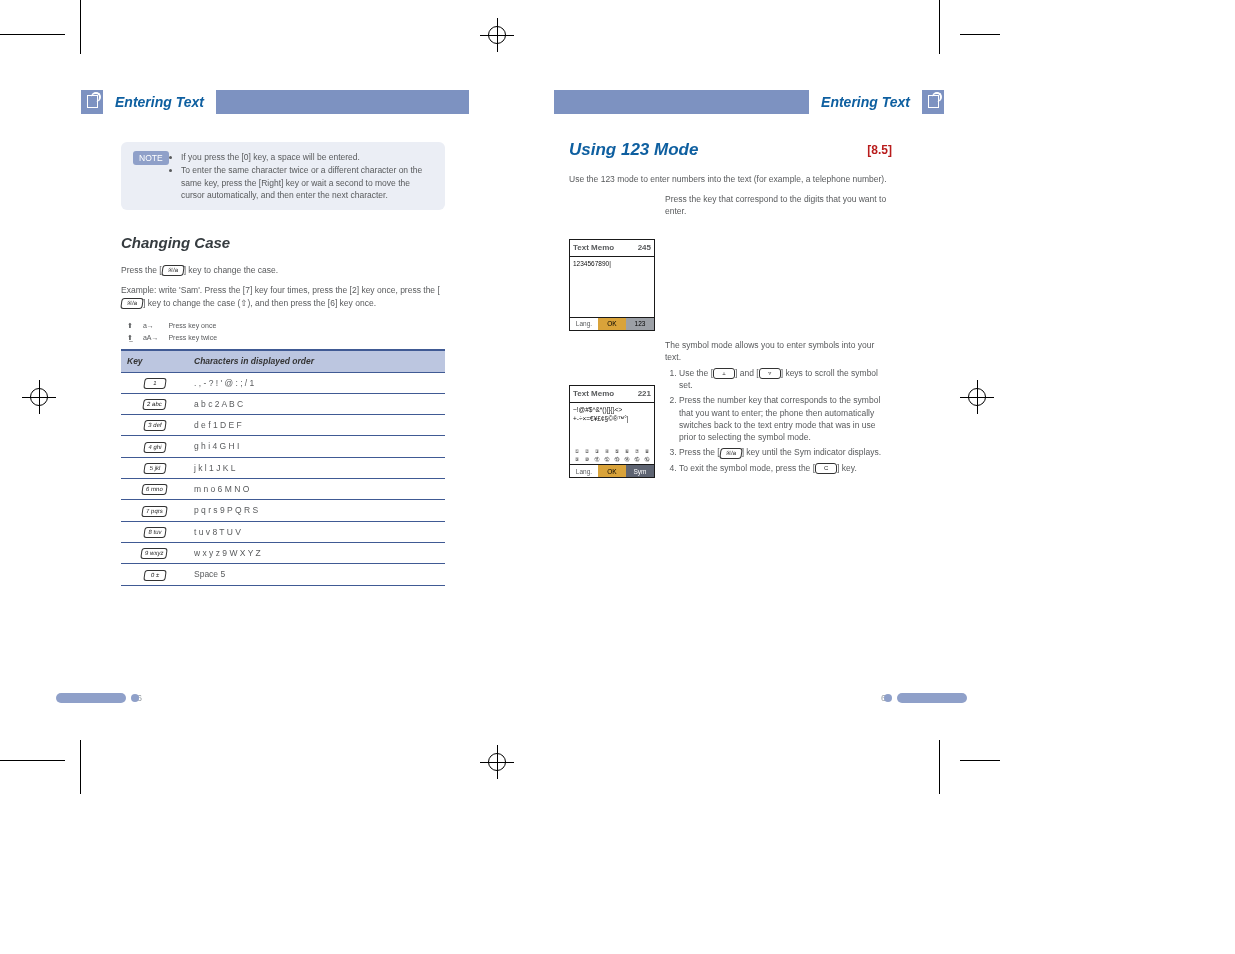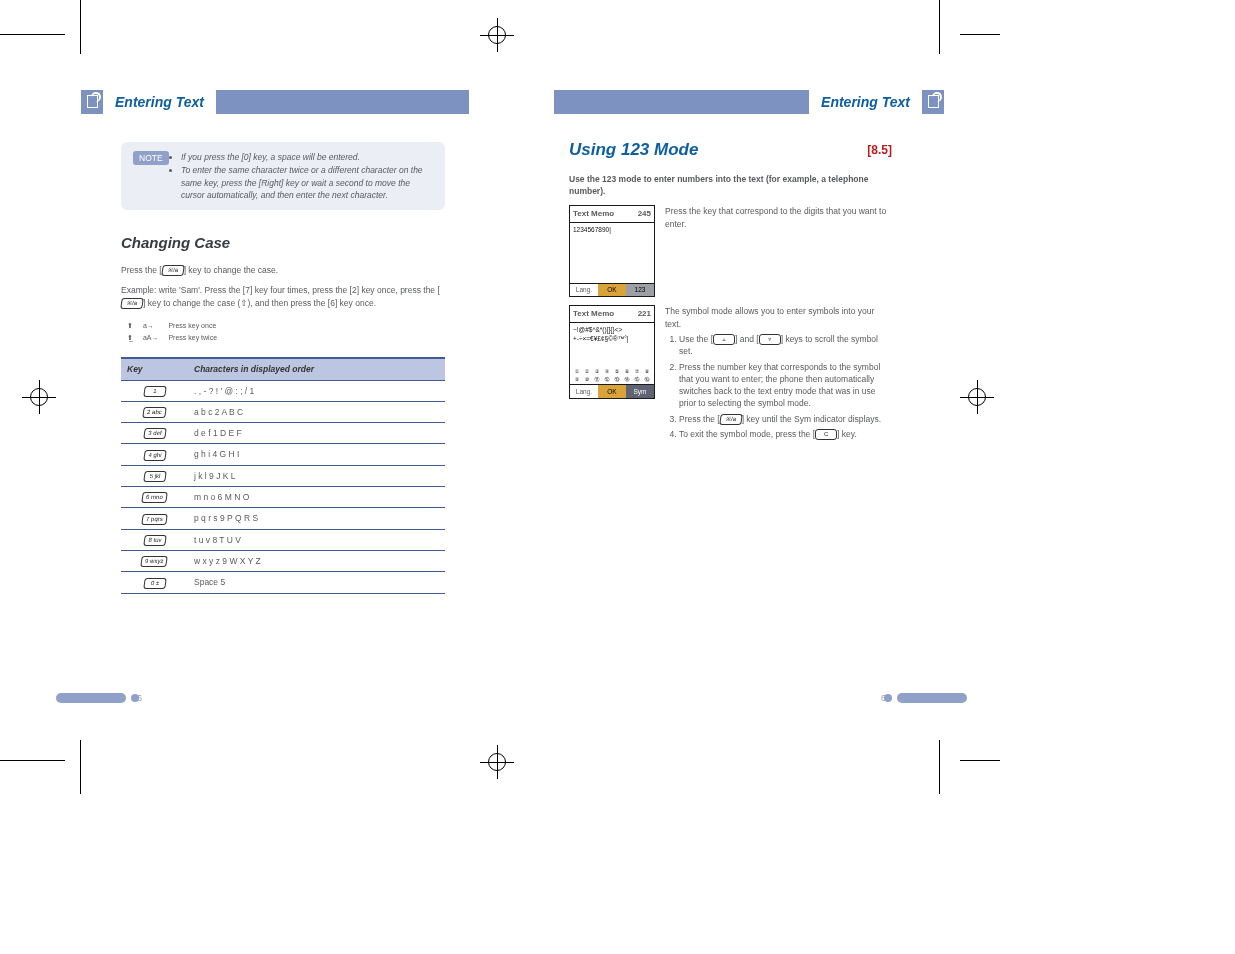--- a/index.html
+++ b/index.html
@@ -54,33 +54,33 @@
 
   
   .page { position:absolute; top:90px; width:388px; height:615px; }
   .page.left  { left:81px; }
   .page.right { left:554px; }
   .page .content { position:absolute; left:40px; right:24px; top:48px; }
   .page.right .content { left:15px; right:50px; }
 
   .note-box { background:#ebeef5; border-radius:6px; padding:8px 10px 8px 48px; position:relative; margin-top:4px; }
   .note-box .tag { position:absolute; left:12px; top:9px; background:#8fa0c9; color:#fff; font-size:8.5px; padding:1px 6px; border-radius:3px; }
-  .note-box ul { margin:0; padding-left:12px;font-style:italic; }
+  .note-box ul { margin:0; padding-left:12px; }
   .note-box ul li { margin:1px 0; }
 
   .sub-head { font-weight:bold; font-style:italic; font-size:15px; color:#363c40; margin-top:22px; }
 
   .key-icon { display:inline-block; border:1px solid #333; border-radius:3px; padding:0 3px; font-size:6px; line-height:9px; vertical-align:middle; transform:skewX(-8deg); background:#fff; color:#222; min-width:14px; text-align:center; }
   .key-icon.square { transform:none; }
 
   .mini-table { font-size:7px; }
   .mini-table td { padding:0 4px; }
 
   
-  table.char-table { border-collapse: collapse; width:100%; margin-top:12px; }
+  table.char-table { border-collapse: collapse; width:100%; margin-top:4px; }
   table.char-table th, table.char-table td {
     border-bottom:1px solid #405a94;
     text-align:left;
     padding:4px 6px;
     font-size:8.5px;
     color:#585a5c;
   }
   table.char-table thead th {
     border-top:2px solid #405a94;
     border-bottom:1px solid #405a94;
@@ -90,21 +90,21 @@
     color:#333;
   }
   table.char-table td.keycell { text-align:center; width:55px; }
 
   .section-head { display:flex; align-items:center; }
   .section-head .h { font-weight:bold; font-style:italic; font-size:17px; color:#0e5fa0; }
   .section-head .ref { font-weight:bold; font-size:12px; color:#b91c1c; }
   .section-head .spacer { flex:1; }
 
   
-  .phone-screen { border:1px solid #1a1a1a; width:84px; background:#fff; display:inline-block; vertical-align:top; position:relative; }
+  .phone-screen { border:1px solid #1a1a1a; width:84px; background:#fff; display:inline-block; vertical-align:top; position:relative;margin-top:46px; }
   .phone-screen .titlebar { display:flex; justify-content:space-between; font-weight:bold; font-size:8px; padding:2px 3px; border-bottom:1px solid #1a1a1a; }
   .phone-screen .body { height:56px; padding:2px 3px; font-size:6.5px; word-break:break-all; color:#111; }
   .phone-screen .body.short { height:40px; }
   .phone-screen .softkeys { display:flex; font-size:6.5px; border-top:1px solid #1a1a1a; }
   .phone-screen .softkeys span { flex:1; text-align:center; padding:1.5px 0; }
   .phone-screen .softkeys span.mid { background:#d9a33a; color:#000; }
   .phone-screen .softkeys span.right { background:#9ca0a6; color:#000; }
   .phone-screen .softkeys span.right.sym { background:#5e6472; color:#fff; }
 
   .symbol-grid { display:grid; grid-template-columns:repeat(8,1fr); font-size:5px; text-align:center; padding:1px 2px; gap:1px 0; }
@@ -228,21 +228,21 @@
           <tr>
             <td class="keycell"><span class="key-icon">3 def</span></td>
             <td>d e f 1 D E F</td>
           </tr>
           <tr>
             <td class="keycell"><span class="key-icon">4 ghi</span></td>
             <td>g h i 4 G H I</td>
           </tr>
           <tr>
             <td class="keycell"><span class="key-icon">5 jkl</span></td>
-            <td>j k l 9 J K L</td>
+            <td>j k l 1 J K L</td>
           </tr>
           <tr>
             <td class="keycell"><span class="key-icon">6 mno</span></td>
             <td>m n o 6 M N O</td>
           </tr>
           <tr>
             <td class="keycell"><span class="key-icon">7 pqrs</span></td>
             <td>p q r s 9 P Q R S</td>
           </tr>
           <tr>
@@ -270,21 +270,21 @@
 </div>
 
 <div class="page right">
   <div class="content">
 
     <div class="section-head">
       <span class="h">Using 123 Mode</span>
       <span class="spacer"></span>
       <span class="ref">[8.5]</span>
     </div>
-    <div style="margin-top:10px;font-weight:bold;">Use the 123 mode to enter numbers into the text (for example, a telephone number).</div>
+    <div style="margin-top:10px;">Use the 123 mode to enter numbers into the text (for example, a telephone number).</div>
 
     <div class="row-with-screen">
       <div class="phone-screen">
         <div class="titlebar">
           <span>Text Memo</span>
           <span>245</span>
         </div>
         <div class="body">1234567890|</div>
         <div class="softkeys">
           <span>Lang.</span>

